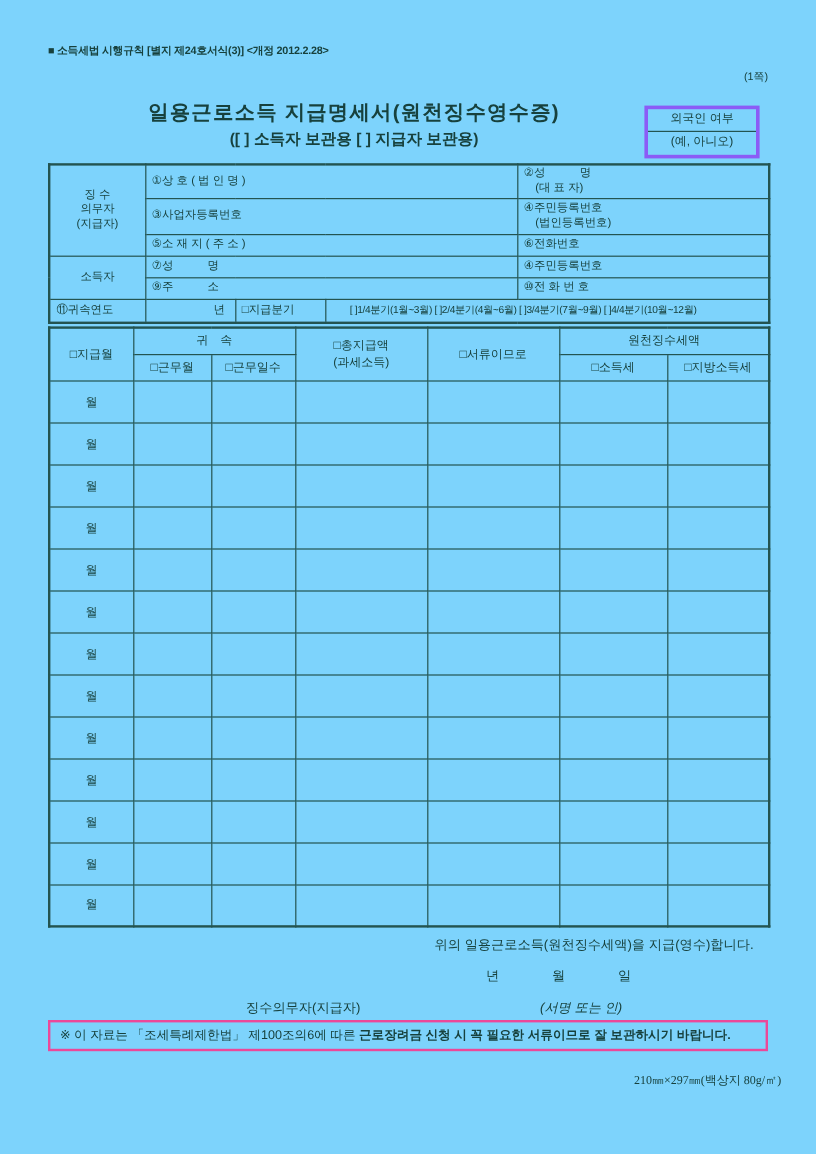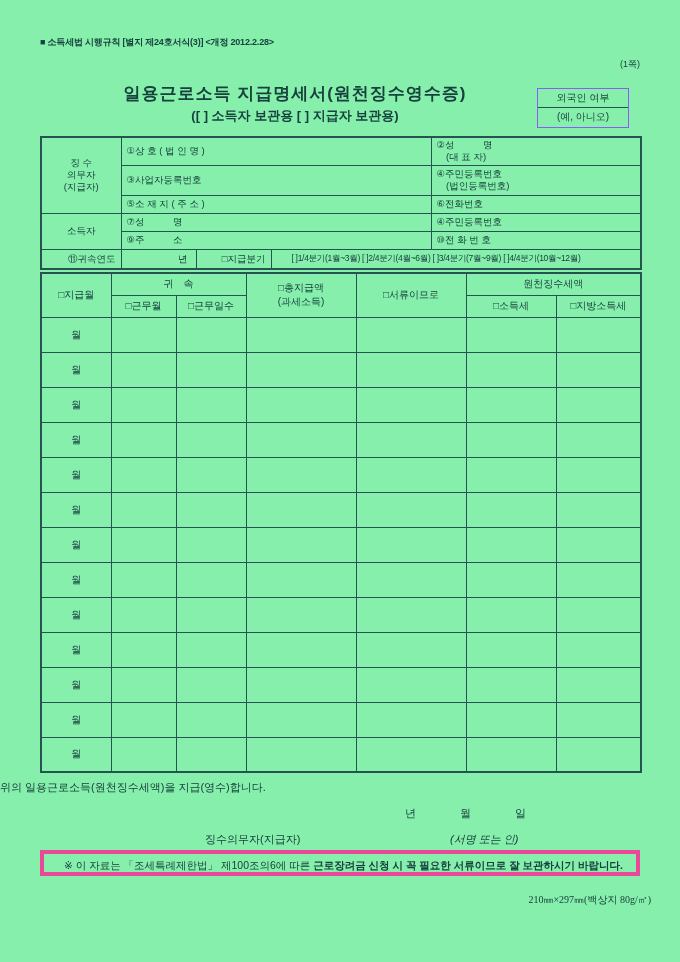--- a/index.html
+++ b/index.html
@@ -1,54 +1,54 @@
 <!DOCTYPE html>
 <html><head>
 <meta charset="utf-8">
 <style>
   html,body{margin:0;padding:0;}
   body{
     width:680px;height:962px;background:#ffffff;
     font-family:"Liberation Sans","DejaVu Sans",sans-serif;
     color:#17413d;
   }
-  .page{position:absolute;top:0;left:0;width:680px;height:962px;background:#86efac;overflow:hidden;}
+  .page{position:absolute;top:0;left:0;width:680px;height:962px;background:#7dd3fc;overflow:hidden;}
   .abs{position:absolute;}
   .pre{white-space:pre-line;}
   .top-note{left:40px;top:36px;font-size:9px;font-weight:bold;letter-spacing:-0.2px;}
   .page-no{right:40px;top:58px;font-size:9px;}
   .form-title{left:55px;top:82px;width:480px;text-align:center;font-size:17px;font-weight:bold;letter-spacing:1px;}
   .form-subtitle{left:55px;top:107px;width:480px;text-align:center;font-size:13px;font-weight:bold;}
-  .foreigner-box{left:537px;top:88px;width:90px;height:38px;border:1px solid #8b5cf6;font-size:10px;text-align:center;}
+  .foreigner-box{left:537px;top:88px;width:90px;height:38px;border:3px solid #8b5cf6;font-size:10px;text-align:center;}
   .foreigner-box .row1{height:18px;line-height:18px;border-bottom:1px solid #235450;}
   .foreigner-box .row2{height:18px;line-height:18px;}
   table{border-collapse:collapse;table-layout:fixed;}
   .info-table{position:absolute;left:40px;top:136px;width:600px;border:2px solid #235450;}
   .info-table td{border:1px solid #235450;font-size:9.5px;line-height:1.25;padding:1px 5px;vertical-align:middle;overflow:hidden;}
   .info-table .group-label{text-align:center;padding:1px 2px;}
   .info-table .r1{height:28px;}
   .info-table .r2{height:30px;padding-left:44px;}
   .info-table .r3{height:18px;}
   .info-table .r4{height:18px;}
   .info-table .r5{height:18px;}
   .info-table .r6{height:20px;}
-  .info-table .center{text-align:right;}
+  .info-table .center{text-align:left;}
   .info-table .right{text-align:right;padding-right:8px;}
   .info-table .quarters{font-size:8.5px;letter-spacing:-0.3px;padding:1px 20px;}
   .main-table{position:absolute;left:40px;top:272px;width:600px;border:2px solid #235450;}
   .main-table th,.main-table td{border:1px solid #235450;font-size:10px;font-weight:normal;
     text-align:center;vertical-align:middle;padding:0 2px;overflow:hidden;}
   .main-table thead tr{height:22px;}
   .main-table tbody tr{height:35px;}
-  .statement{left:0;top:780px;width:628px;text-align:left;font-size:11px;}
+  .statement{left:0;top:780px;width:628px;text-align:right;font-size:11px;}
   .date-line{left:405px;top:806px;font-size:11px;}
   .signer{left:205px;top:832px;font-size:11px;}
   .sign-note{left:450px;top:832px;font-size:11px;font-style:italic;}
-  .notice-box{left:40px;top:850px;width:600px;height:26px;border:4px solid #ec4899;
-    font-size:10.5px;line-height:22px;padding-left:20px;box-sizing:border-box;white-space:nowrap;overflow:hidden;}
+  .notice-box{left:40px;top:850px;width:600px;height:26px;border:2px solid #ec4899;
+    font-size:10.5px;line-height:22px;padding-left:8px;box-sizing:border-box;white-space:nowrap;overflow:hidden;}
   .notice-box b{font-weight:bold;}
   .paper-size{right:29px;top:893px;font-size:10px;font-family:"Liberation Serif","DejaVu Serif",serif;margin-left:16px;}
 </style>
 </head>
 <body>
 
 <div class="page">
 
   <div class="abs top-note">■ 소득세법 시행규칙 [별지 제24호서식(3)] &lt;개정 2012.2.28&gt;</div>
   <div class="abs page-no">(1쪽)</div>

